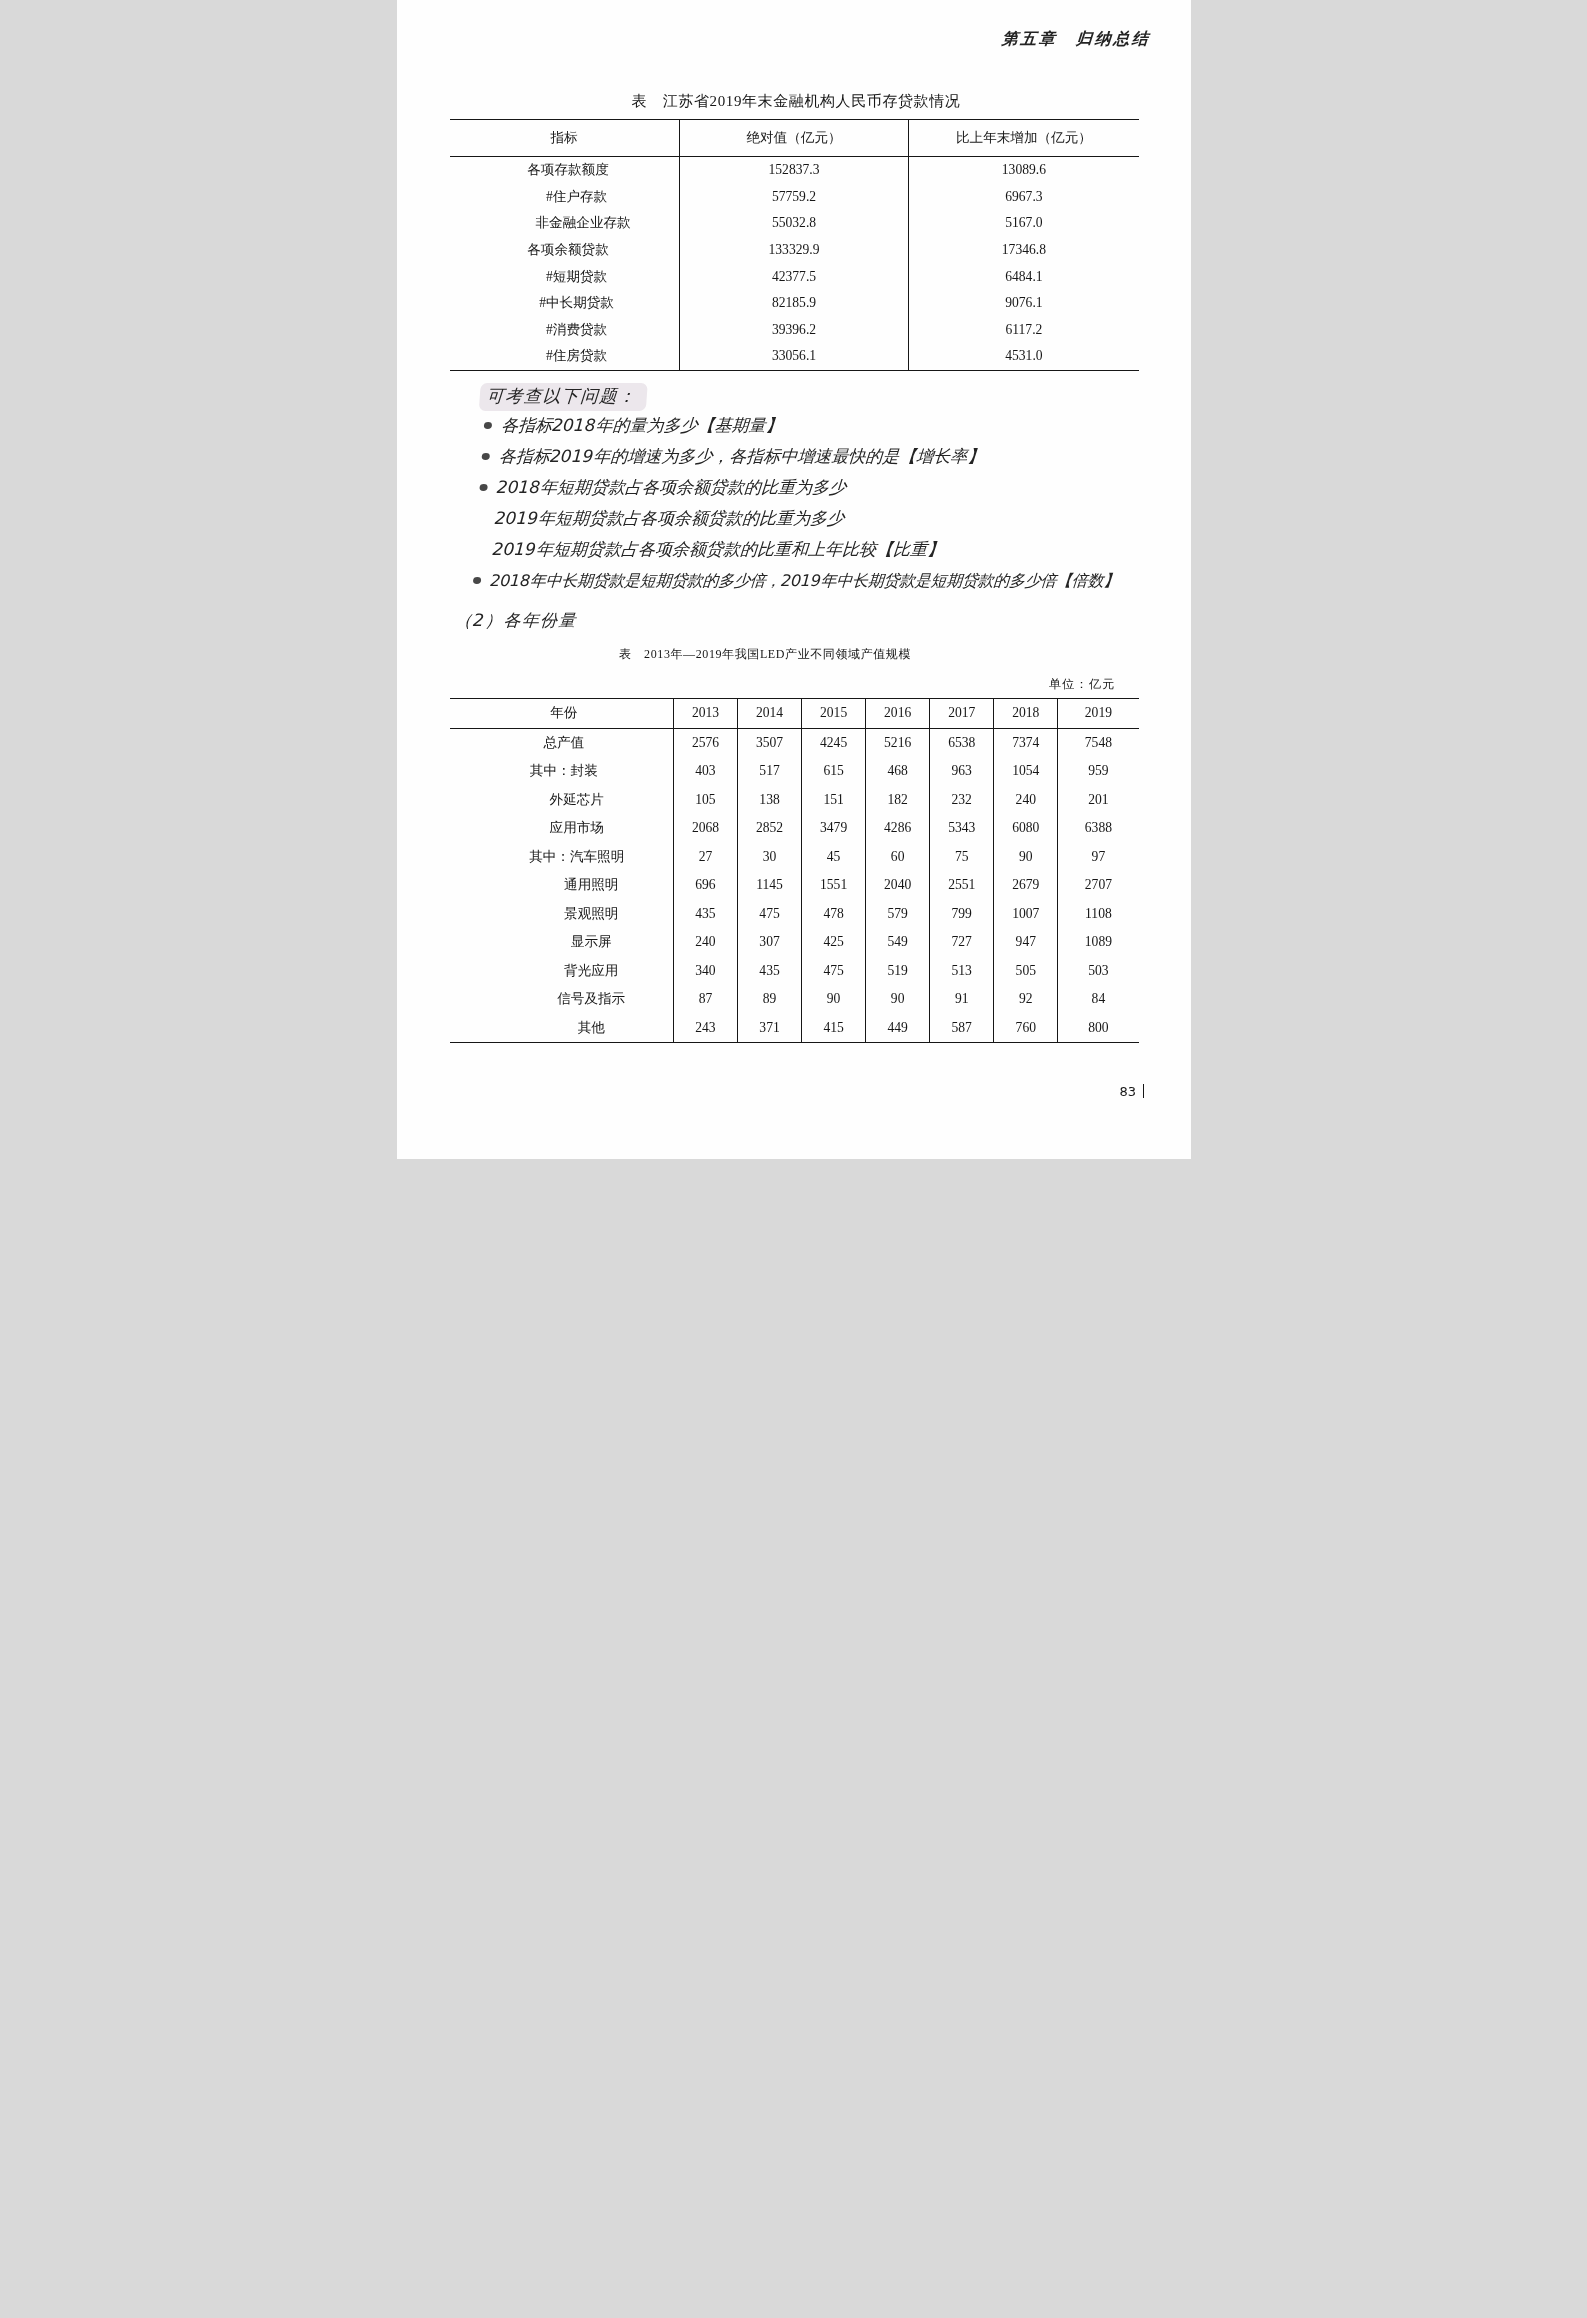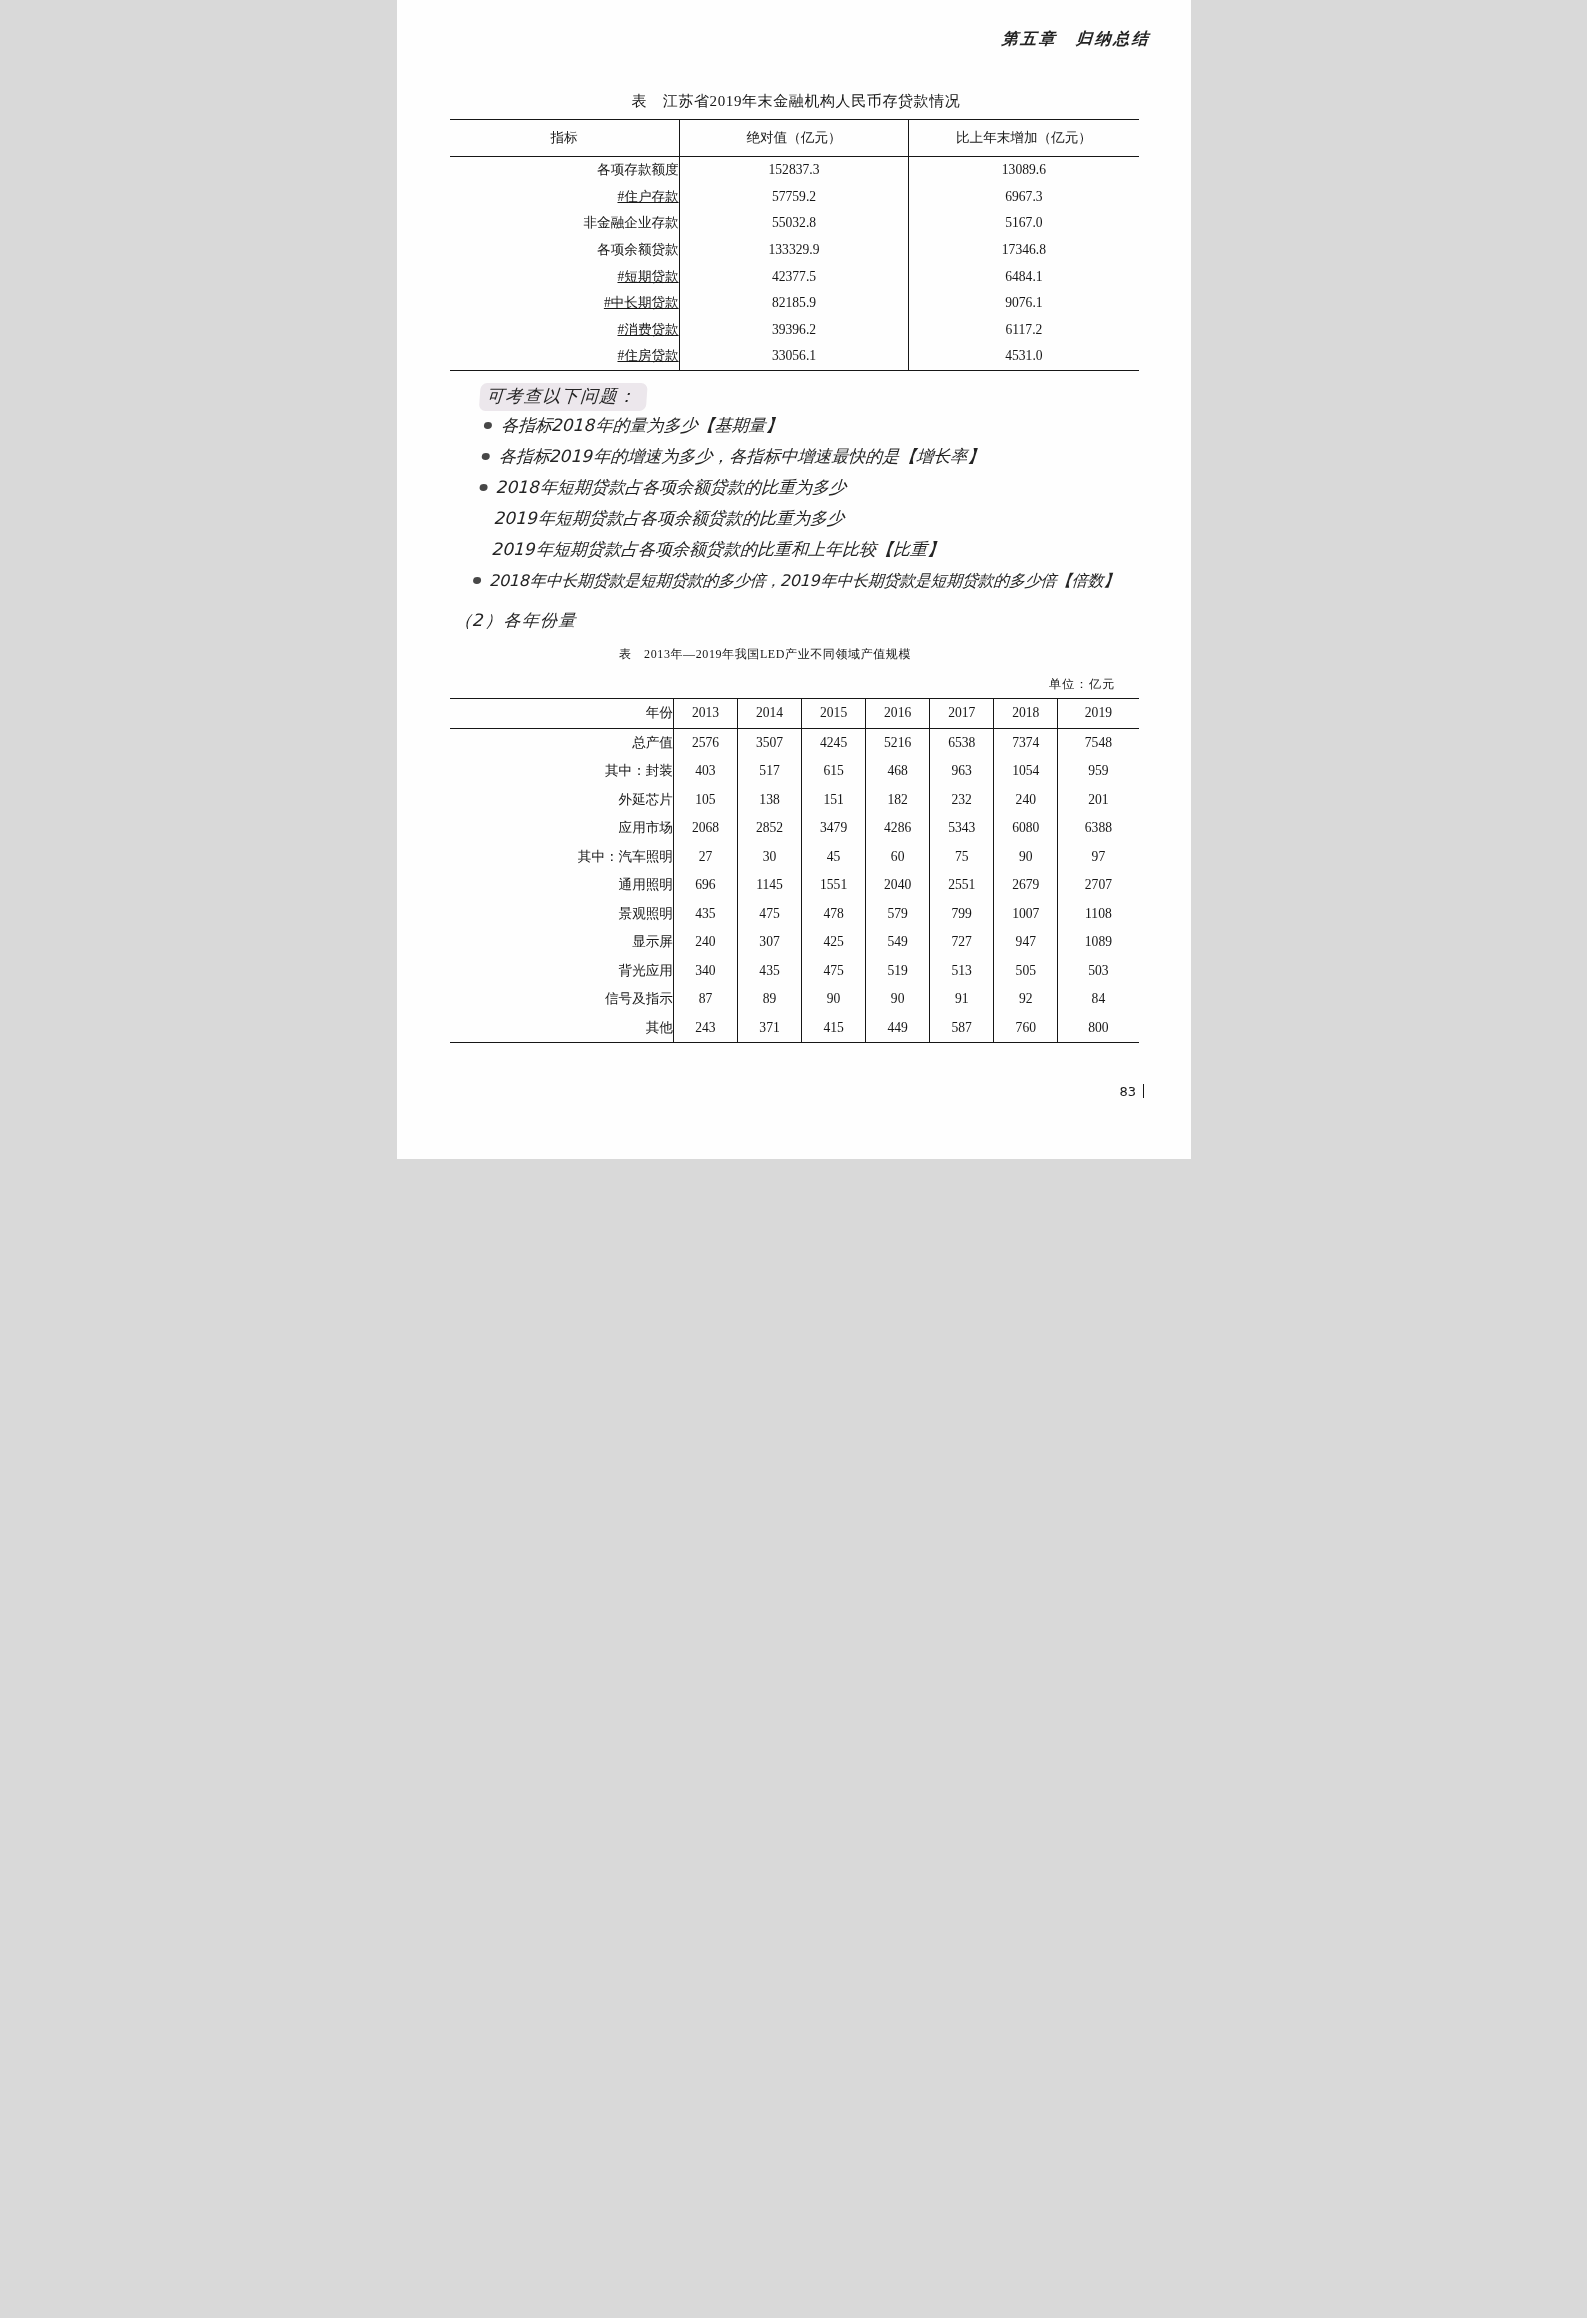--- a/index.html
+++ b/index.html
@@ -39,23 +39,23 @@
   table.datatable thead tr{border-bottom:1.6px solid #161616;}
   #table1 thead td{height:36px;}
   #table1 tbody td{height:26.6px;}
   #table2 thead td{height:28.5px;}
   #table2 tbody td{height:28.5px;}
   table.datatable td{
     font-size:13.6px;text-align:center;vertical-align:middle;
     padding:0;white-space:nowrap;overflow:hidden;
   }
   table.datatable td.vline{border-left:1px solid #161616;}
-  table.datatable td.lab{text-align:right;}
+  table.datatable td.lab{text-align:center;}
   #table1 td.ind0{padding-left:7.8px;}
-  #table1 td.ind1{padding-left:25px;text-decoration:underline;}
+  #table1 td.ind1{padding-left:25px;}
   #table1 td.ind2{padding-left:38px;}
   #table2 td.ind0{padding-left:5.2px;}
   #table2 td.ind1{padding-left:31px;}
   #table2 td.ind2{padding-left:60px;}
   
   .notes-heading{
     position:absolute;left:82px;top:384px;
     font-size:17.5px;letter-spacing:1.3px;
   }
   .notes-heading .hl{

